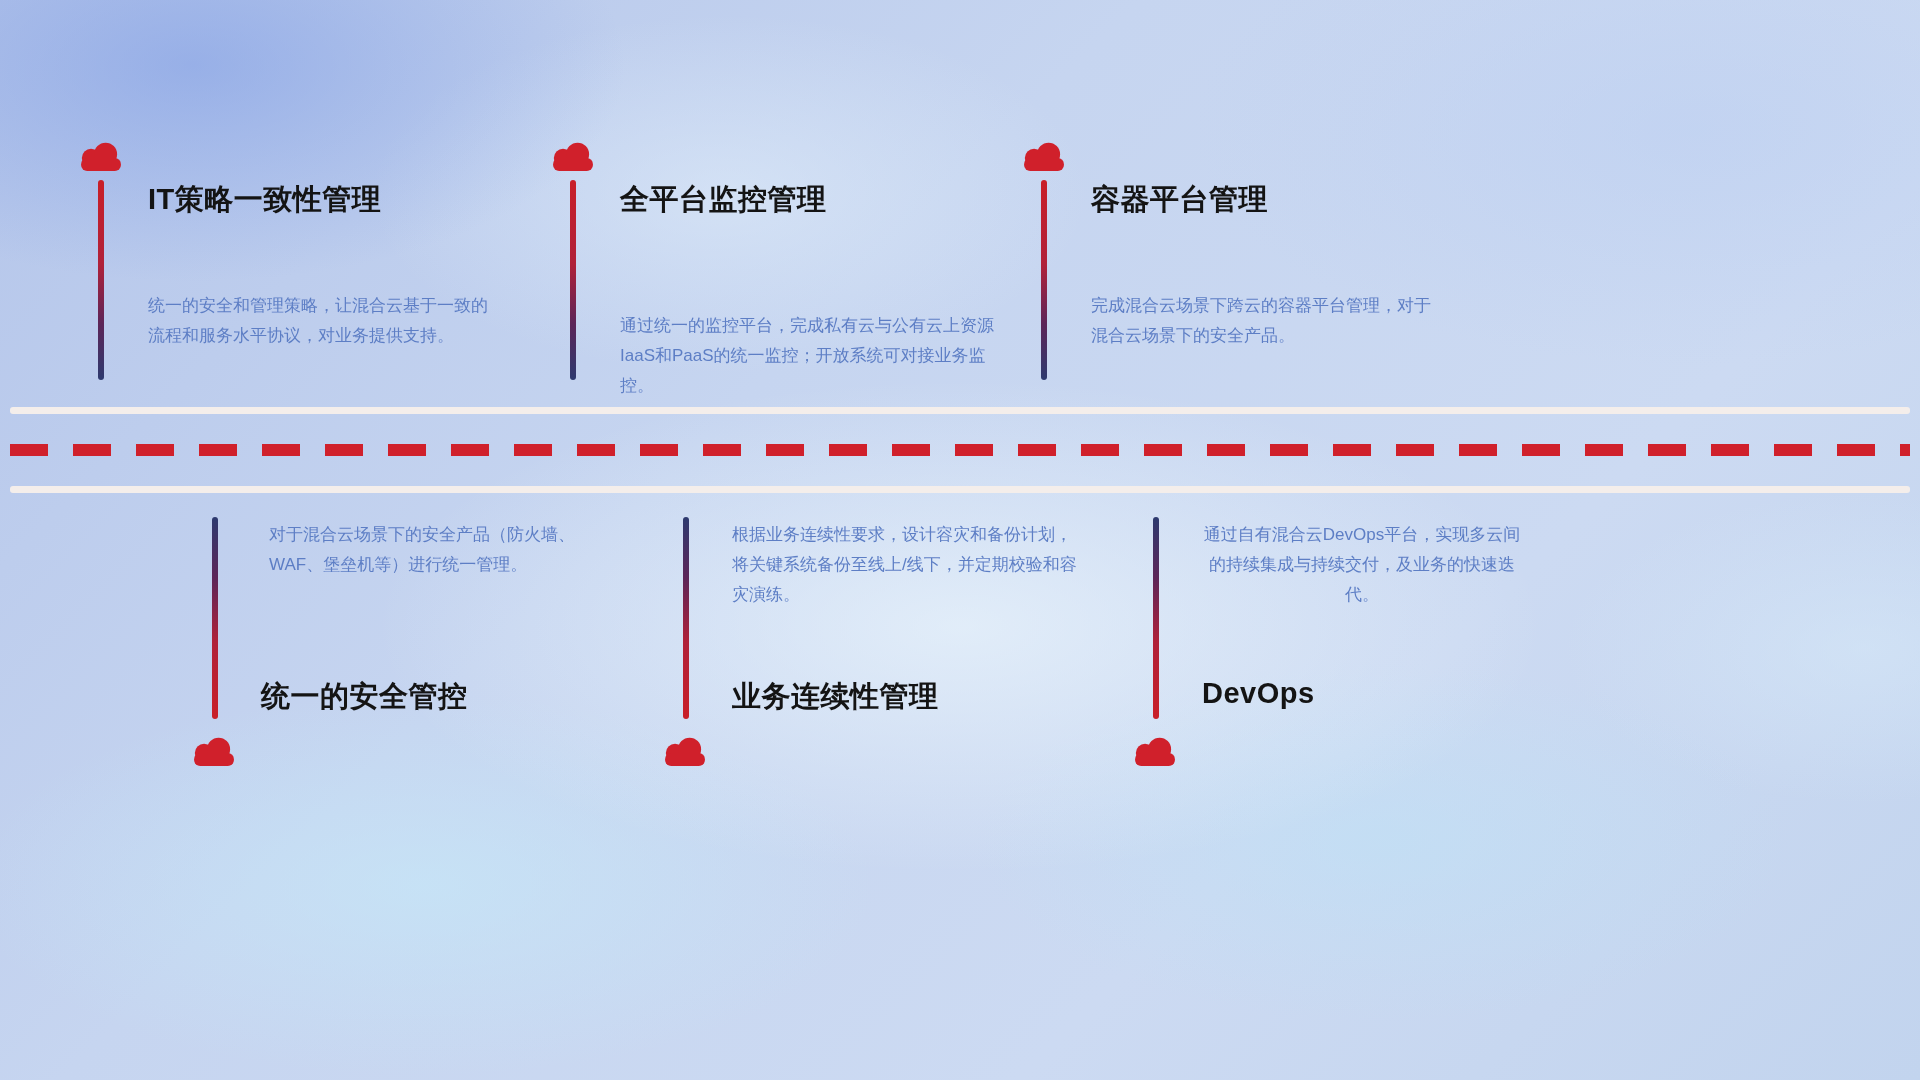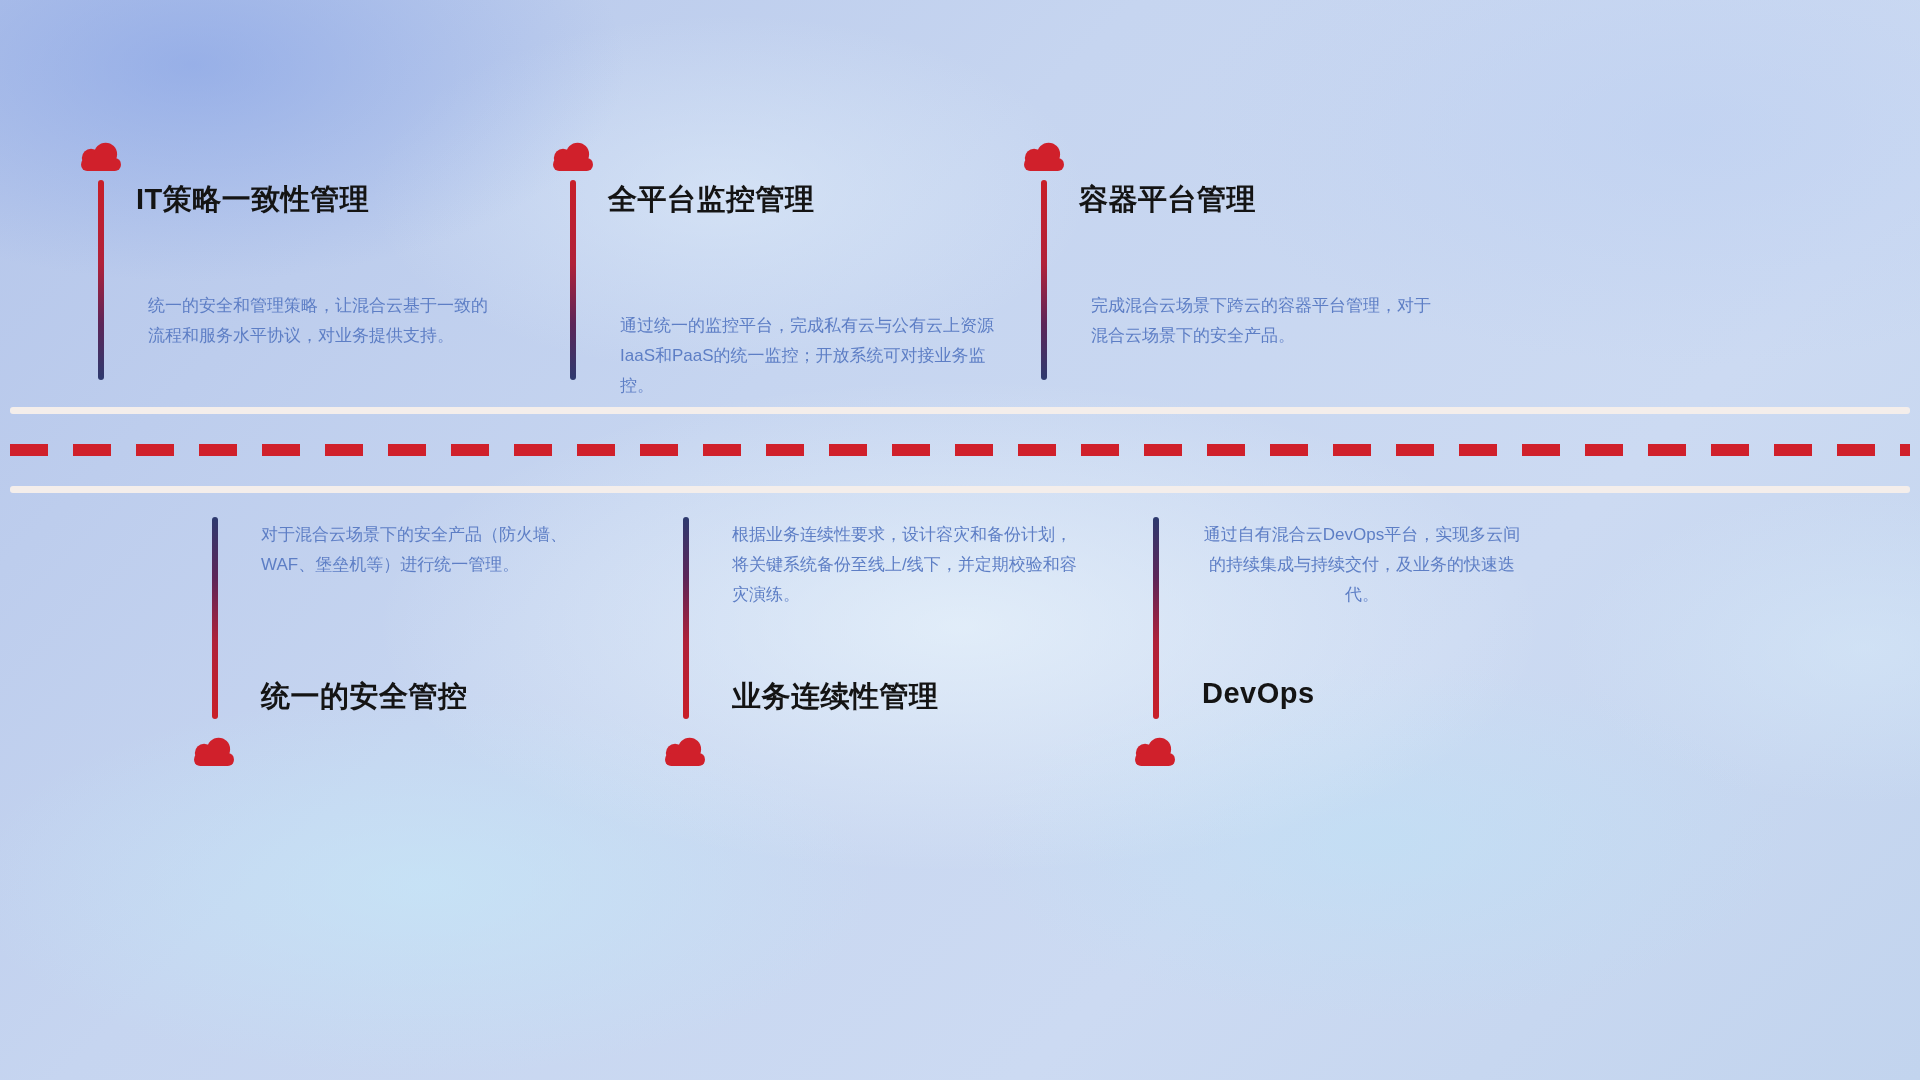--- a/index.html
+++ b/index.html
@@ -88,40 +88,40 @@
   .item .desc {
     position: absolute;
     margin: 0;
     font-size: 17px;
     line-height: 30px;
     color: #5d7ec5;
   }
 
   
   .item.top .cloud { left: 0; top: 0; }
-  .item.top .title { left: 58px; top: 42px; }
+  .item.top .title { left: 70px; top: 42px; }
   .item.top .desc  { left: 70px; top: 153px; }
 
   
   .item.bottom .desc  { left: 68px; top: 5px; }
   .item.bottom .title { left: 68px; top: 162px; }
   .item.bottom .cloud { left: -2px; top: 218px; }
 
   
   .col-1 { left: 78px;   top: 138px; }
   .col-2 { left: 550px;  top: 138px; }
   .col-3 { left: 1021px; top: 138px; }
   .col-4 { left: 193px;  top: 515px; }
   .col-5 { left: 664px;  top: 515px; }
   .col-6 { left: 1134px; top: 515px; }
 
   .col-1 .desc { width: 345px; }
   .col-2 .desc { width: 385px; margin-top: 20px; }
   .col-3 .desc { width: 350px; }
-  .col-4 .desc { width: 350px; }
+  .col-4 .desc { width: 350px; margin-left: 8px; }
   .col-5 .desc { width: 345px; }
   .col-6 .desc { width: 320px; text-align: center; }
 </style>
 </head>
 <body>
 
 <div class="canvas">
 
   <div class="road-line top"></div>
   <div class="road-dashes"></div>

